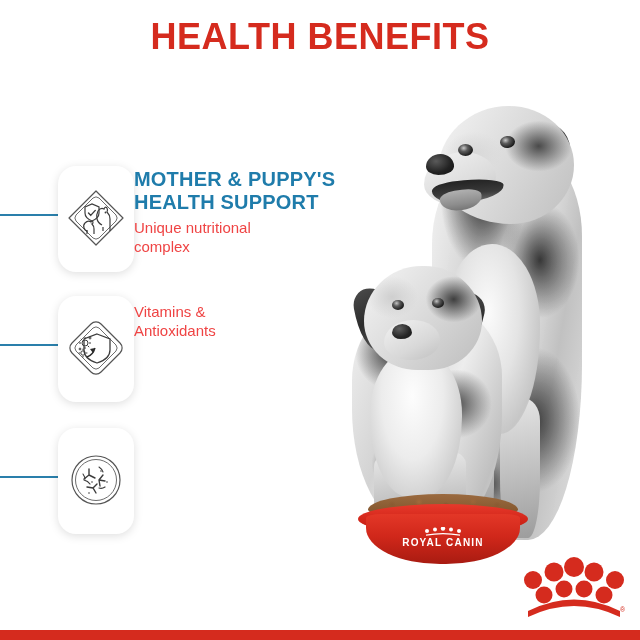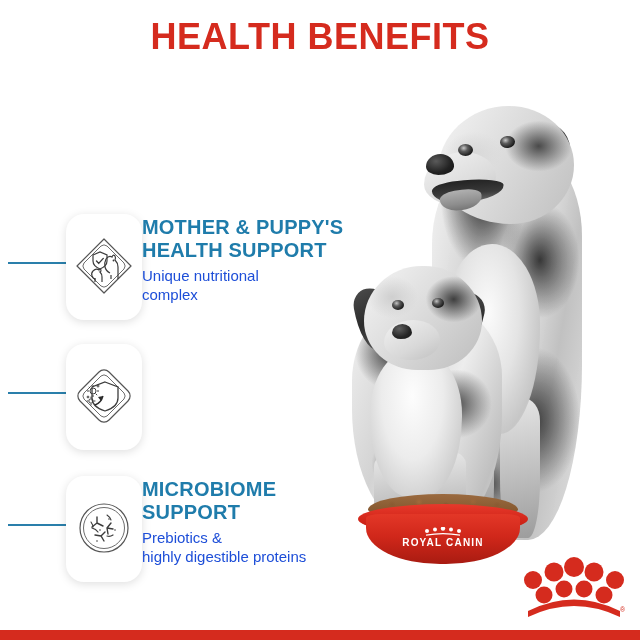--- a/index.html
+++ b/index.html
@@ -17,21 +17,21 @@
     text-align:center;
     color:#d52b1e;
     font-size:36px;
     font-weight:bold;
     letter-spacing:0.5px;
     line-height:42px;
     white-space:nowrap;
   }
 
   
-  .benefit{position:absolute;left:8px;width:360px;height:110px;margin-top:48px;}
+  .benefit{position:absolute;left:0;width:360px;height:110px;}
   .b1{top:166px;}
   .b2{top:296px;}
   .b3{top:428px;}
 
   .connector{
     position:absolute;left:0;top:48px;width:72px;height:2px;
     background:#2a7fab;
   }
   .card{
     position:absolute;left:58px;top:0px;width:76px;height:106px;
@@ -48,21 +48,21 @@
   .texts{position:absolute;left:134px;top:2px;width:225px;}
   .head{
     color:#1f7cab;
     font-size:20px;
     font-weight:bold;
     line-height:23px;
     letter-spacing:0.2px;
     white-space:pre-line;
   }
   .sub{
-    color:#1d4ed8;
+    color:#ef4444;
     font-size:15px;
     font-weight:normal;
     line-height:19px;
     margin-top:4px;
     white-space:pre-line;
   }
 
   
   .photo{
     position:absolute;right:0;top:48px;width:300px;height:520px;
@@ -346,20 +346,22 @@
             <path d="M20 22 v-2 M20 30 v2 M16 26 h-2 M24 26 h2 M17.2 23.2 l-1.4 -1.4 M22.8 28.8 l1.4 1.4"></path>
             <circle cx="18" cy="36" r="2.2"></circle>
             <path d="M18 33 v-1.4 M18 39 v1.4 M15 36 h-1.4 M21 36 h1.4"></path>
             <circle cx="25" cy="21" r="1"></circle>
             <circle cx="15" cy="32" r="0.9"></circle>
           </g>
         </g>
       </svg>
     </div>
     <div class="texts">
+      <div class="sub">Vitamins &amp;
+Antioxidants</div>
     </div>
   </div>
 
   <div class="benefit b3">
     <div class="connector"></div>
     <div class="card"></div>
     <div class="icon-wrap">
       <svg width="62" height="62" viewBox="0 0 62 62">
         <g fill="none" stroke="#3c3c3c" stroke-width="1.2">
           <circle cx="31" cy="31" r="24" stroke="#555"></circle>
@@ -371,26 +373,20 @@
           <path d="M19 31 q4 1 6 4" stroke-width="1.2" stroke-linecap="round"></path>
           <path d="M40 38 q-3 2 -6 1" stroke-width="1.2" stroke-linecap="round"></path>
           <path d="M34 18 q3 2 4 5" stroke-width="1.1" stroke-linecap="round"></path>
           <path d="M18 25 q2 3 2 5" stroke-width="1.1" stroke-linecap="round"></path>
           <circle cx="27" cy="33" r="0.8" fill="#3c3c3c" stroke="none"></circle>
           <circle cx="36" cy="22" r="0.8" fill="#3c3c3c" stroke="none"></circle>
           <circle cx="24" cy="44" r="0.8" fill="#3c3c3c" stroke="none"></circle>
           <circle cx="42" cy="33" r="0.8" fill="#3c3c3c" stroke="none"></circle>
         </g>
       </svg>
-    </div>
-    <div class="texts">
-      <div class="head">MICROBIOME
-SUPPORT</div>
-      <div class="sub">Prebiotics &amp;
-highly digestible proteins</div>
     </div>
   </div>
 
   <div class="rc-logo">
     <svg width="104" height="62" viewBox="0 0 104 62">
       <g fill="#d52b1e">
         <circle cx="11" cy="24" r="9"></circle>
         <circle cx="32" cy="16" r="9.5"></circle>
         <circle cx="52" cy="11" r="10"></circle>
         <circle cx="72" cy="16" r="9.5"></circle>

